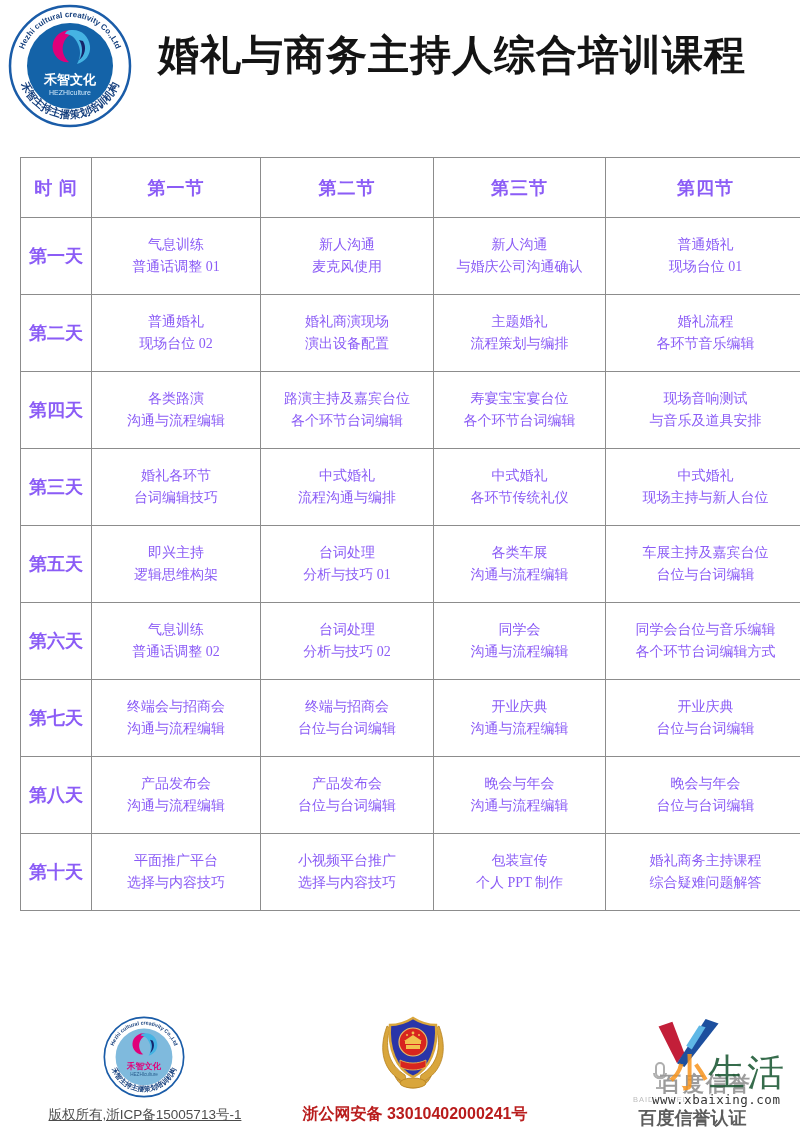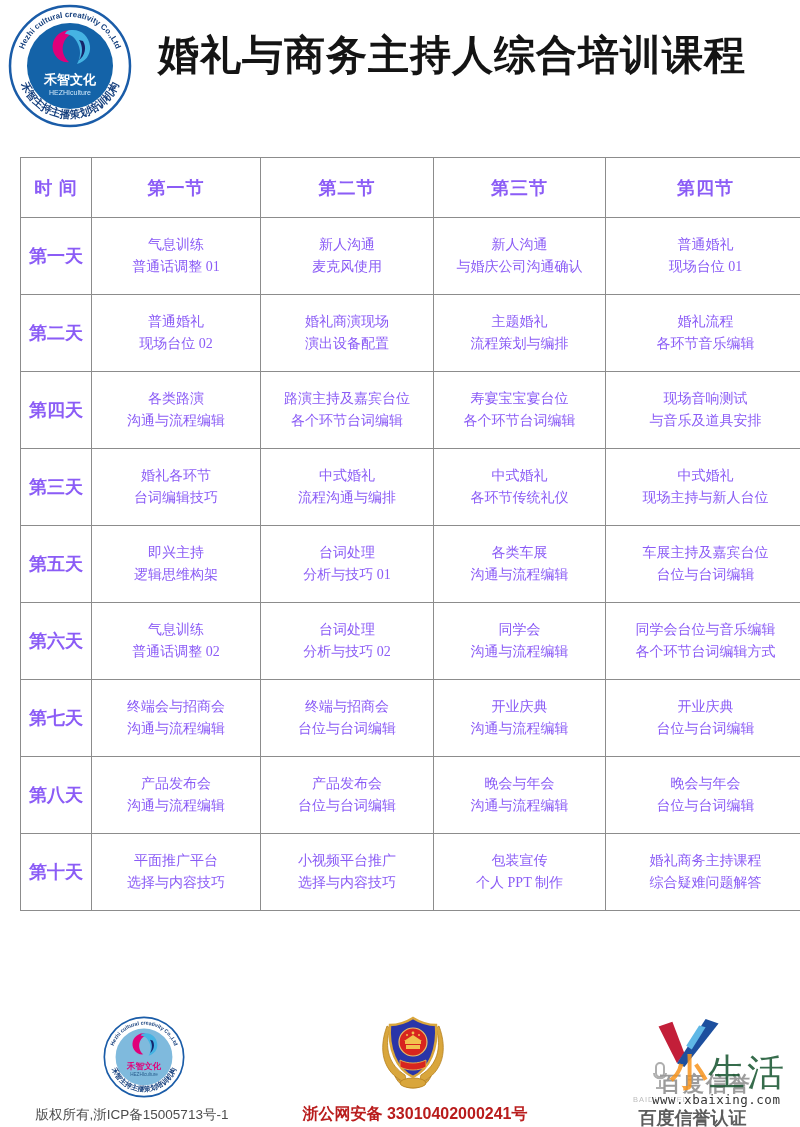--- a/index.html
+++ b/index.html
@@ -25,22 +25,22 @@
     padding:0;
   }
   table.schedule th{height:59px;font-size:18px;font-weight:bold;letter-spacing:1px;}
   td.day-cell{font-size:18px;font-weight:bold;}
   td.course-cell{font-size:14px;line-height:22px;white-space:pre-line;}
   tr.data-row{height:77px;}
   
   .badge{position:absolute;left:371px;top:1010px;width:84px;height:88px;}
   .baidu-logo{position:absolute;left:653px;top:1018px;width:72px;height:50px;}
   .copyright{
-    position:absolute;left:7px;top:1106px;width:250px;text-align:center;
-    font-size:13.5px;color:#4c4c4c;
+    position:absolute;left:20px;top:1106px;width:250px;text-align:center;
+    font-size:13.5px;color:#4c4c4c;text-decoration:underline;
   }
   .police-record{
     position:absolute;left:290px;top:1104px;width:250px;text-align:center;
     font-size:16px;font-weight:bold;color:#b91c1c;
   }
   .baidu-cn{
     position:absolute;left:647px;top:1070px;width:118px;text-align:center;
     font-size:21px;color:#9b9b9b;font-weight:bold;letter-spacing:2px;
   }
   .baidu-en{

